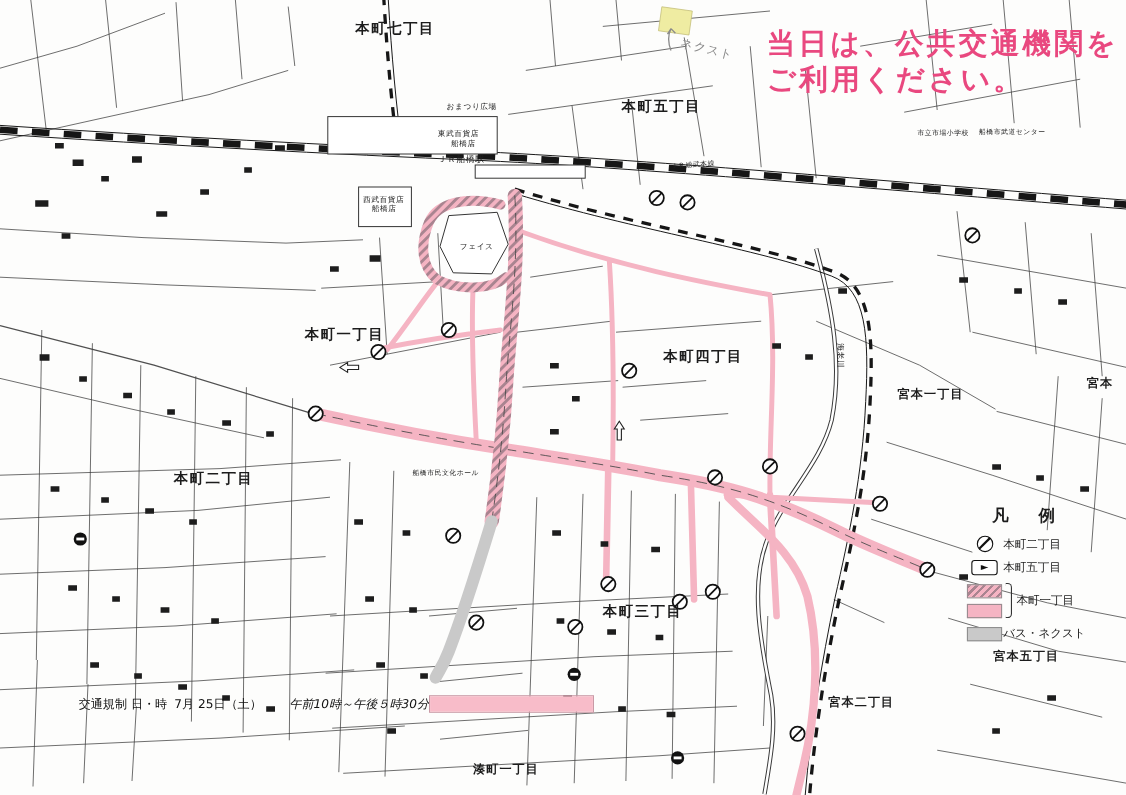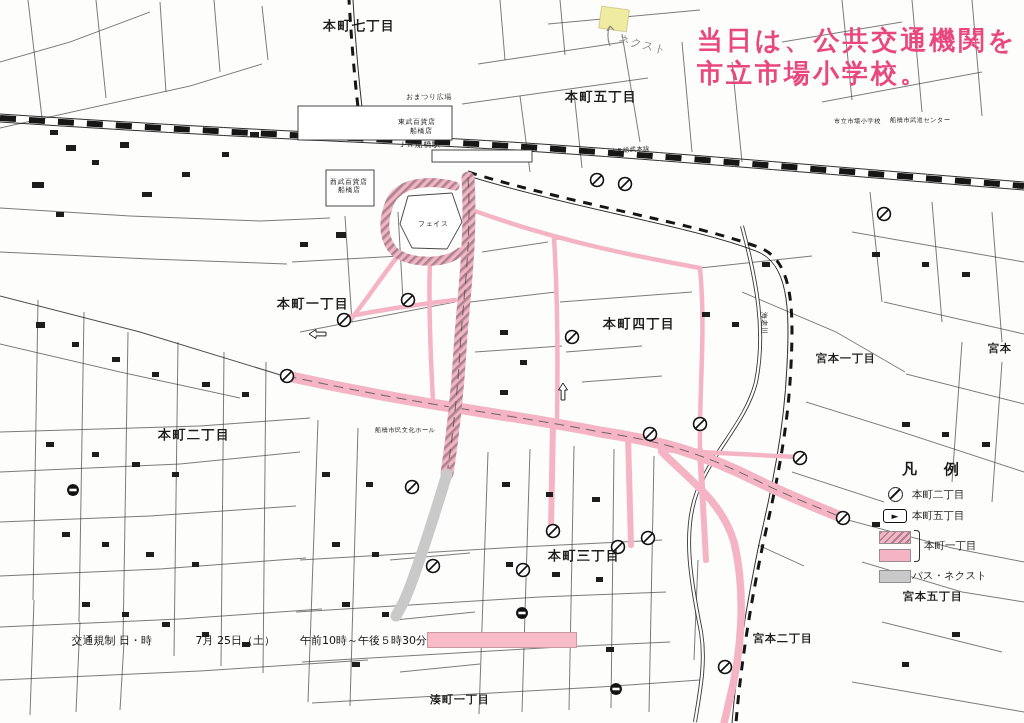--- a/index.html
+++ b/index.html
@@ -44,22 +44,22 @@
   .swatch{width:30px;height:11px;border:.8px solid #9a8c90;}
   .swatch.pink{background:var(--route-pink);}
   .swatch.hatch{background:repeating-linear-gradient(135deg,var(--route-hatch) 0 2px,var(--route-pink) 2px 5px);}
   .swatch.gray{background:var(--bus-gray);border-color:#8f8f8f;}
   .dbl{display:flex;align-items:center;margin-bottom:7px;}
   .dbl .stack{width:34px;display:flex;flex-direction:column;gap:5px;align-items:center;flex:none;}
   .bracket{width:5px;height:30px;border:1px solid #333;border-left:none;border-radius:0 4px 4px 0;margin:0 4px 0 2px;}
   .schedule{position:absolute;left:60px;top:629px;font-size:11px;color:#111;white-space:nowrap;text-align:right;}
   .srow{display:flex;align-items:center;height:22px;}
   .s-title{width:92px;}
-  .s-date{width:86px;margin-left:37px;}
-  .s-time{width:152px;}
+  .s-date{width:86px;}
+  .s-time{width:152px;font-style:italic;}
   .bar{width:148px;height:14px;border:1px solid #c99aa6;display:flex;}
   .bar .solid{background:#f8bcc9;flex:1;}
   .bar .hatched{background:repeating-linear-gradient(135deg,var(--route-hatch) 0 2.5px,var(--route-pink) 2.5px 6px);width:52%;}
   .bar .rest{background:#f8bcc9;flex:1;}
 </style>
 </head>
 <body>
 
 <div class="stage">
 
@@ -226,21 +226,21 @@
   <text class="place xs" x="834" y="123">市立市場小学校</text>
   <text class="place xs" x="890" y="122">船橋市武道センター</text>
   <text class="place xs" x="375" y="432">船橋市民文化ホール</text>
   <text class="place xs" x="610" y="153" transform="rotate(-4 610 153)">ＪＲ総武本線</text>
   <text class="place" x="762" y="312" transform="rotate(90 762 312)">海老川</text>
 </svg>
 
 
 <div class="notice">
   <div>当日は、公共交通機関を</div>
-  <div>市立市場小学校。</div>
+  <div>ご利用ください。</div>
 </div>
 
 
 <div class="legend">
   <div class="legend-title">凡　例</div>
   <div class="lrow">
     <span class="licon">
           <span class="noentry"></span>
         </span>
     <span>本町二丁目</span>

